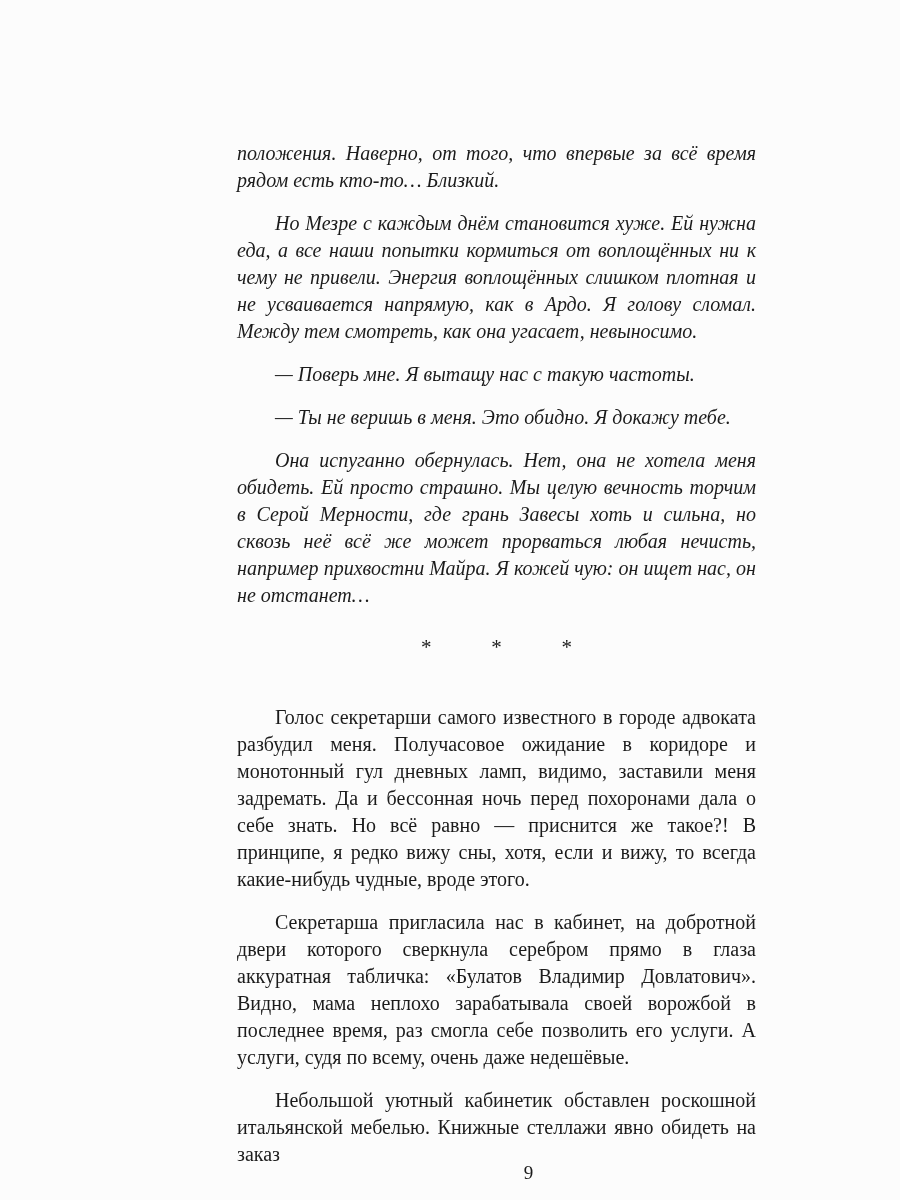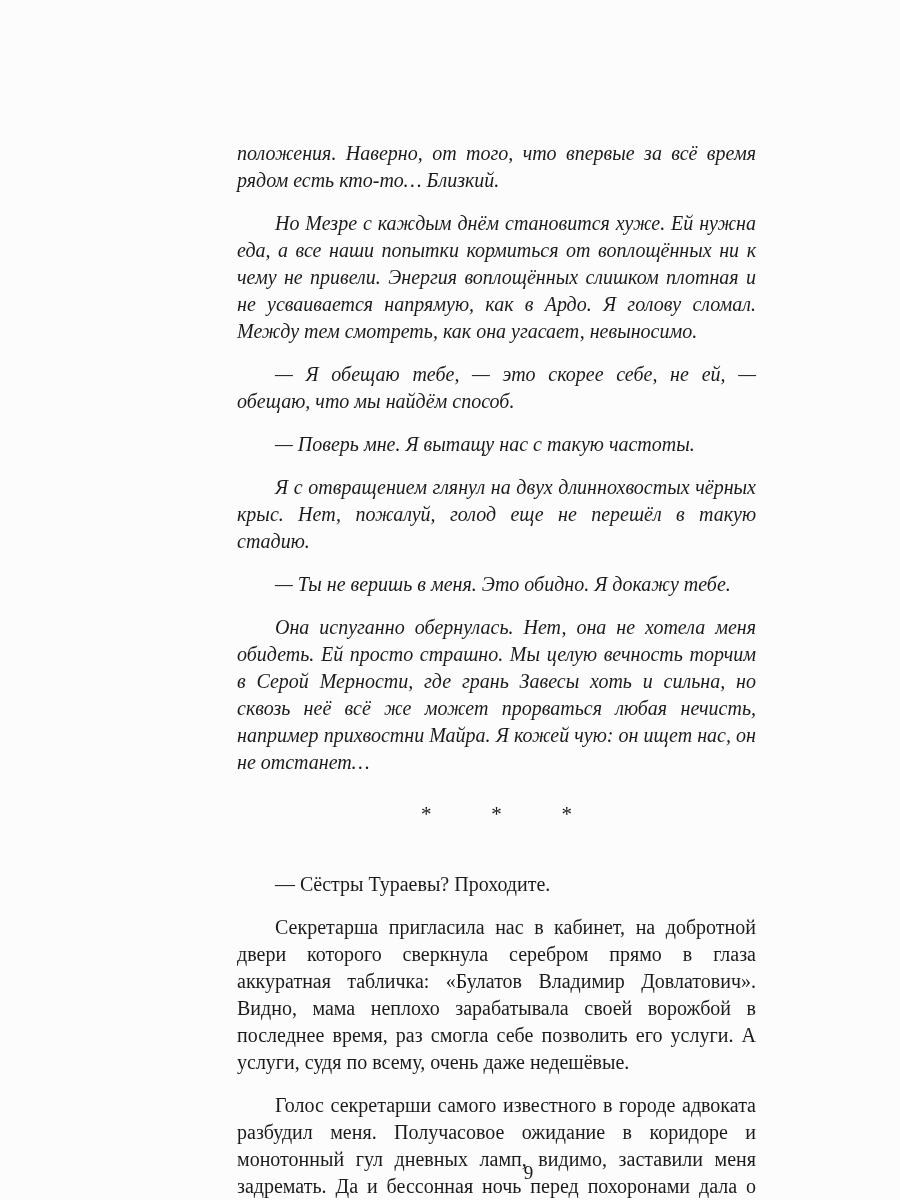--- a/index.html
+++ b/index.html
@@ -43,30 +43,27 @@
     color: #1b1b1b;
   }
 </style>
 </head>
 <body>
 
 <div class="page">
   <div class="section italic">
       <p class="no-indent">положения. Наверно, от того, что впервые за всё время рядом есть кто-то… Близкий.</p>
       <p class="">Но Мезре с каждым днём становится хуже. Ей нужна еда, а все наши попытки кормиться от воплощённых ни к чему не привели. Энергия воплощённых слишком плотная и не усваивается напрямую, как в Ардо. Я голову сломал. Между тем смотреть, как она угасает, невыносимо.</p>
-      <p class="">— Я обещаю тебе, — это скорее себе, не ей, — обещаю, что мы найдём способ.</p>
       <p class="">— Поверь мне. Я вытащу нас с такую частоты.</p>
-      <p class="">Я с отвращением глянул на двух длиннохвостых чёрных крыс. Нет, пожалуй, голод еще не перешёл в такую стадию.</p>
       <p class="">— Ты не веришь в меня. Это обидно. Я докажу тебе.</p>
       <p class="">Она испуганно обернулась. Нет, она не хотела меня обидеть. Ей просто страшно. Мы целую вечность торчим в Серой Мерности, где грань Завесы хоть и сильна, но сквозь неё всё же может прорваться любая нечисть, например прихвостни Майра. Я кожей чую: он ищет нас, он не отстанет…</p>
     </div>
 
   <div class="separator">* * *</div>
 
   <div class="section regular">
-      <p class="">— Сёстры Тураевы? Проходите.</p>
+      <p class="">Голос секретарши самого известного в городе адвоката разбудил меня. Получасовое ожидание в коридоре и монотонный гул дневных ламп, видимо, заставили меня задремать. Да и бессонная ночь перед похоронами дала о себе знать. Но всё равно — приснится же такое?! В принципе, я редко вижу сны, хотя, если и вижу, то всегда какие-нибудь чудные, вроде этого.</p>
       <p class="">Секретарша пригласила нас в кабинет, на добротной двери которого сверкнула серебром прямо в глаза аккуратная табличка: «Булатов Владимир Довлатович». Видно, мама неплохо зарабатывала своей ворожбой в последнее время, раз смогла себе позволить его услуги. А услуги, судя по всему, очень даже недешёвые.</p>
-      <p class="">Голос секретарши самого известного в городе адвоката разбудил меня. Получасовое ожидание в коридоре и монотонный гул дневных ламп, видимо, заставили меня задремать. Да и бессонная ночь перед похоронами дала о себе знать. Но всё равно — приснится же такое?! В принципе, я редко вижу сны, хотя, если и вижу, то всегда какие-нибудь чудные, вроде этого.</p>
       <p class="">Небольшой уютный кабинетик обставлен роскошной итальянской мебелью. Книжные стеллажи явно обидеть на заказ</p>
     </div>
 
   <div class="page-number">9</div>
 </div>
 
 </body></html>

